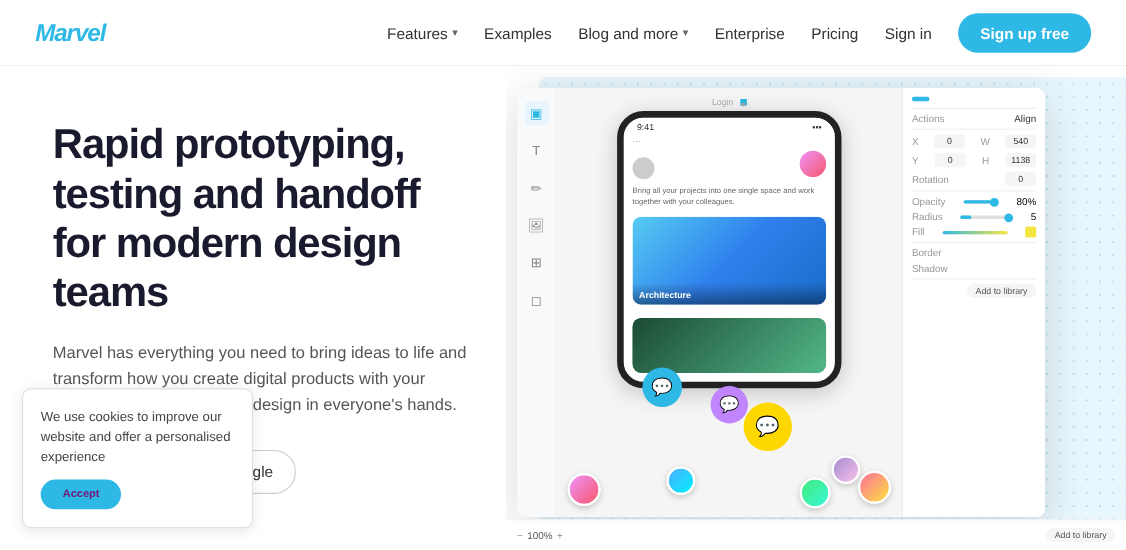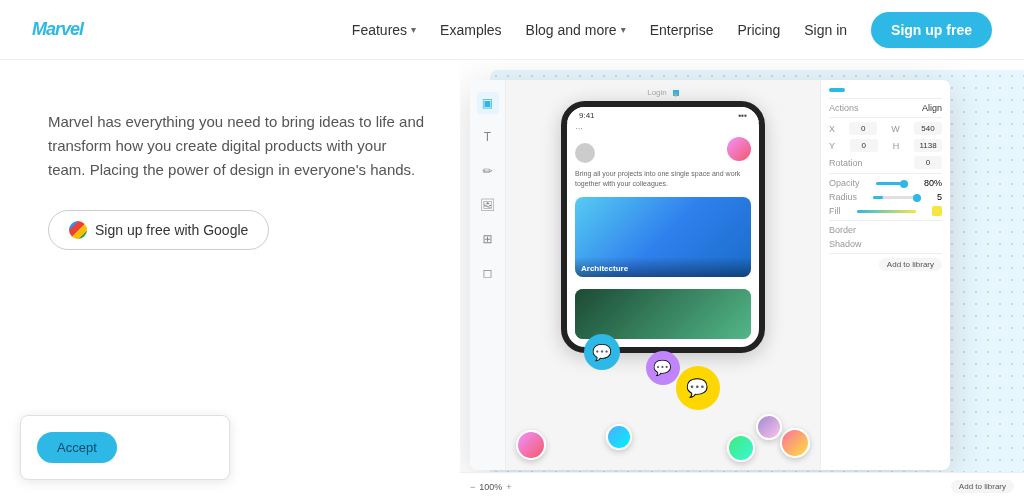--- a/index.html
+++ b/index.html
@@ -4,21 +4,21 @@
   <style>
     * { margin: 0; padding: 0; box-sizing: border-box; }
     body { font-family: -apple-system, BlinkMacSystemFont, 'Segoe UI', Helvetica, Arial, sans-serif; background: #fff; width: 1024px; height: 500px; overflow: hidden; position: relative; }
 
     
     .navbar {
       display: flex; align-items: center; justify-content: space-between;
       padding: 0 32px; height: 60px; border-bottom: 1px solid #f0f0f0;
       background: #fff; position: relative; z-index: 10;
     }
-    .nav-logo { color: #2eb8e6; font-size: 18px; font-style: italic; font-weight: 700; letter-spacing: -1px; }
+    .nav-logo { color: #2eb8e6; font-size: 22px; font-style: italic; font-weight: 700; letter-spacing: -1px; }
     .nav-links { display: flex; align-items: center; gap: 24px; }
     .nav-link {
       color: #333; font-size: 14px; font-weight: 500; text-decoration: none; cursor: pointer;
       display: flex; align-items: center; gap: 4px;
     }
     .nav-link .chevron { font-size: 10px; color: #666; }
     .nav-signin { color: #333; font-size: 14px; font-weight: 500; cursor: pointer; }
     .nav-cta {
       background: #2eb8e6; color: #fff; border: none; border-radius: 24px;
       padding: 10px 20px; font-size: 14px; font-weight: 600; cursor: pointer;
@@ -54,22 +54,22 @@
 
     
     .cookie-banner {
       position: absolute; bottom: 20px; left: 20px;
       background: #fff; border: 1px solid #e0e0e0; border-radius: 8px;
       padding: 16px; width: 210px; box-shadow: 0 2px 12px rgba(0,0,0,0.1);
       z-index: 20;
     }
     .cookie-text { font-size: 12px; color: #444; line-height: 1.5; margin-bottom: 12px; }
     .cookie-accept {
-      background: #2eb8e6; color: #0c4a6e; border: none; border-radius: 20px;
-      padding: 8px 20px; font-size: 13px; font-weight: 400; cursor: pointer;
+      background: #2eb8e6; color: #701a75; border: none; border-radius: 20px;
+      padding: 8px 20px; font-size: 10px; font-weight: 700; cursor: pointer;
     }
 
     
     .right-side {
       flex: 1; position: relative; overflow: hidden;
     }
 
     
     .dots-bg {
       position: absolute; top: 10px; left: 30px; right: 0; bottom: 0;
@@ -215,29 +215,31 @@
       <span>Pricing</span>
     </span>
     <span class="nav-signin">Sign in</span>
     <button class="nav-cta">Sign up free</button>
   </div>
 </nav>
 
 <div class="main">
 
   <div class="left-side">
+    <h1 class="hero-title">Rapid prototyping, testing and handoff for modern design teams</h1>
     <p class="hero-desc">Marvel has everything you need to bring ideas to life and transform how you create digital products with your team. Placing the power of design in everyone's hands.</p>
     <div class="cta-area">
       <button class="btn-google">
         <span class="google-icon"></span>
         <span>Sign up free with Google</span>
       </button>
     </div>
 
     <div class="cookie-banner">
+      <p class="cookie-text">We use cookies to improve our website and offer a personalised experience</p>
       <button class="cookie-accept">Accept</button>
     </div>
   </div>
 
   <div class="right-side">
     <div class="dots-bg"></div>
 
     <div class="app-window">
 
       <div class="tool-panel">

